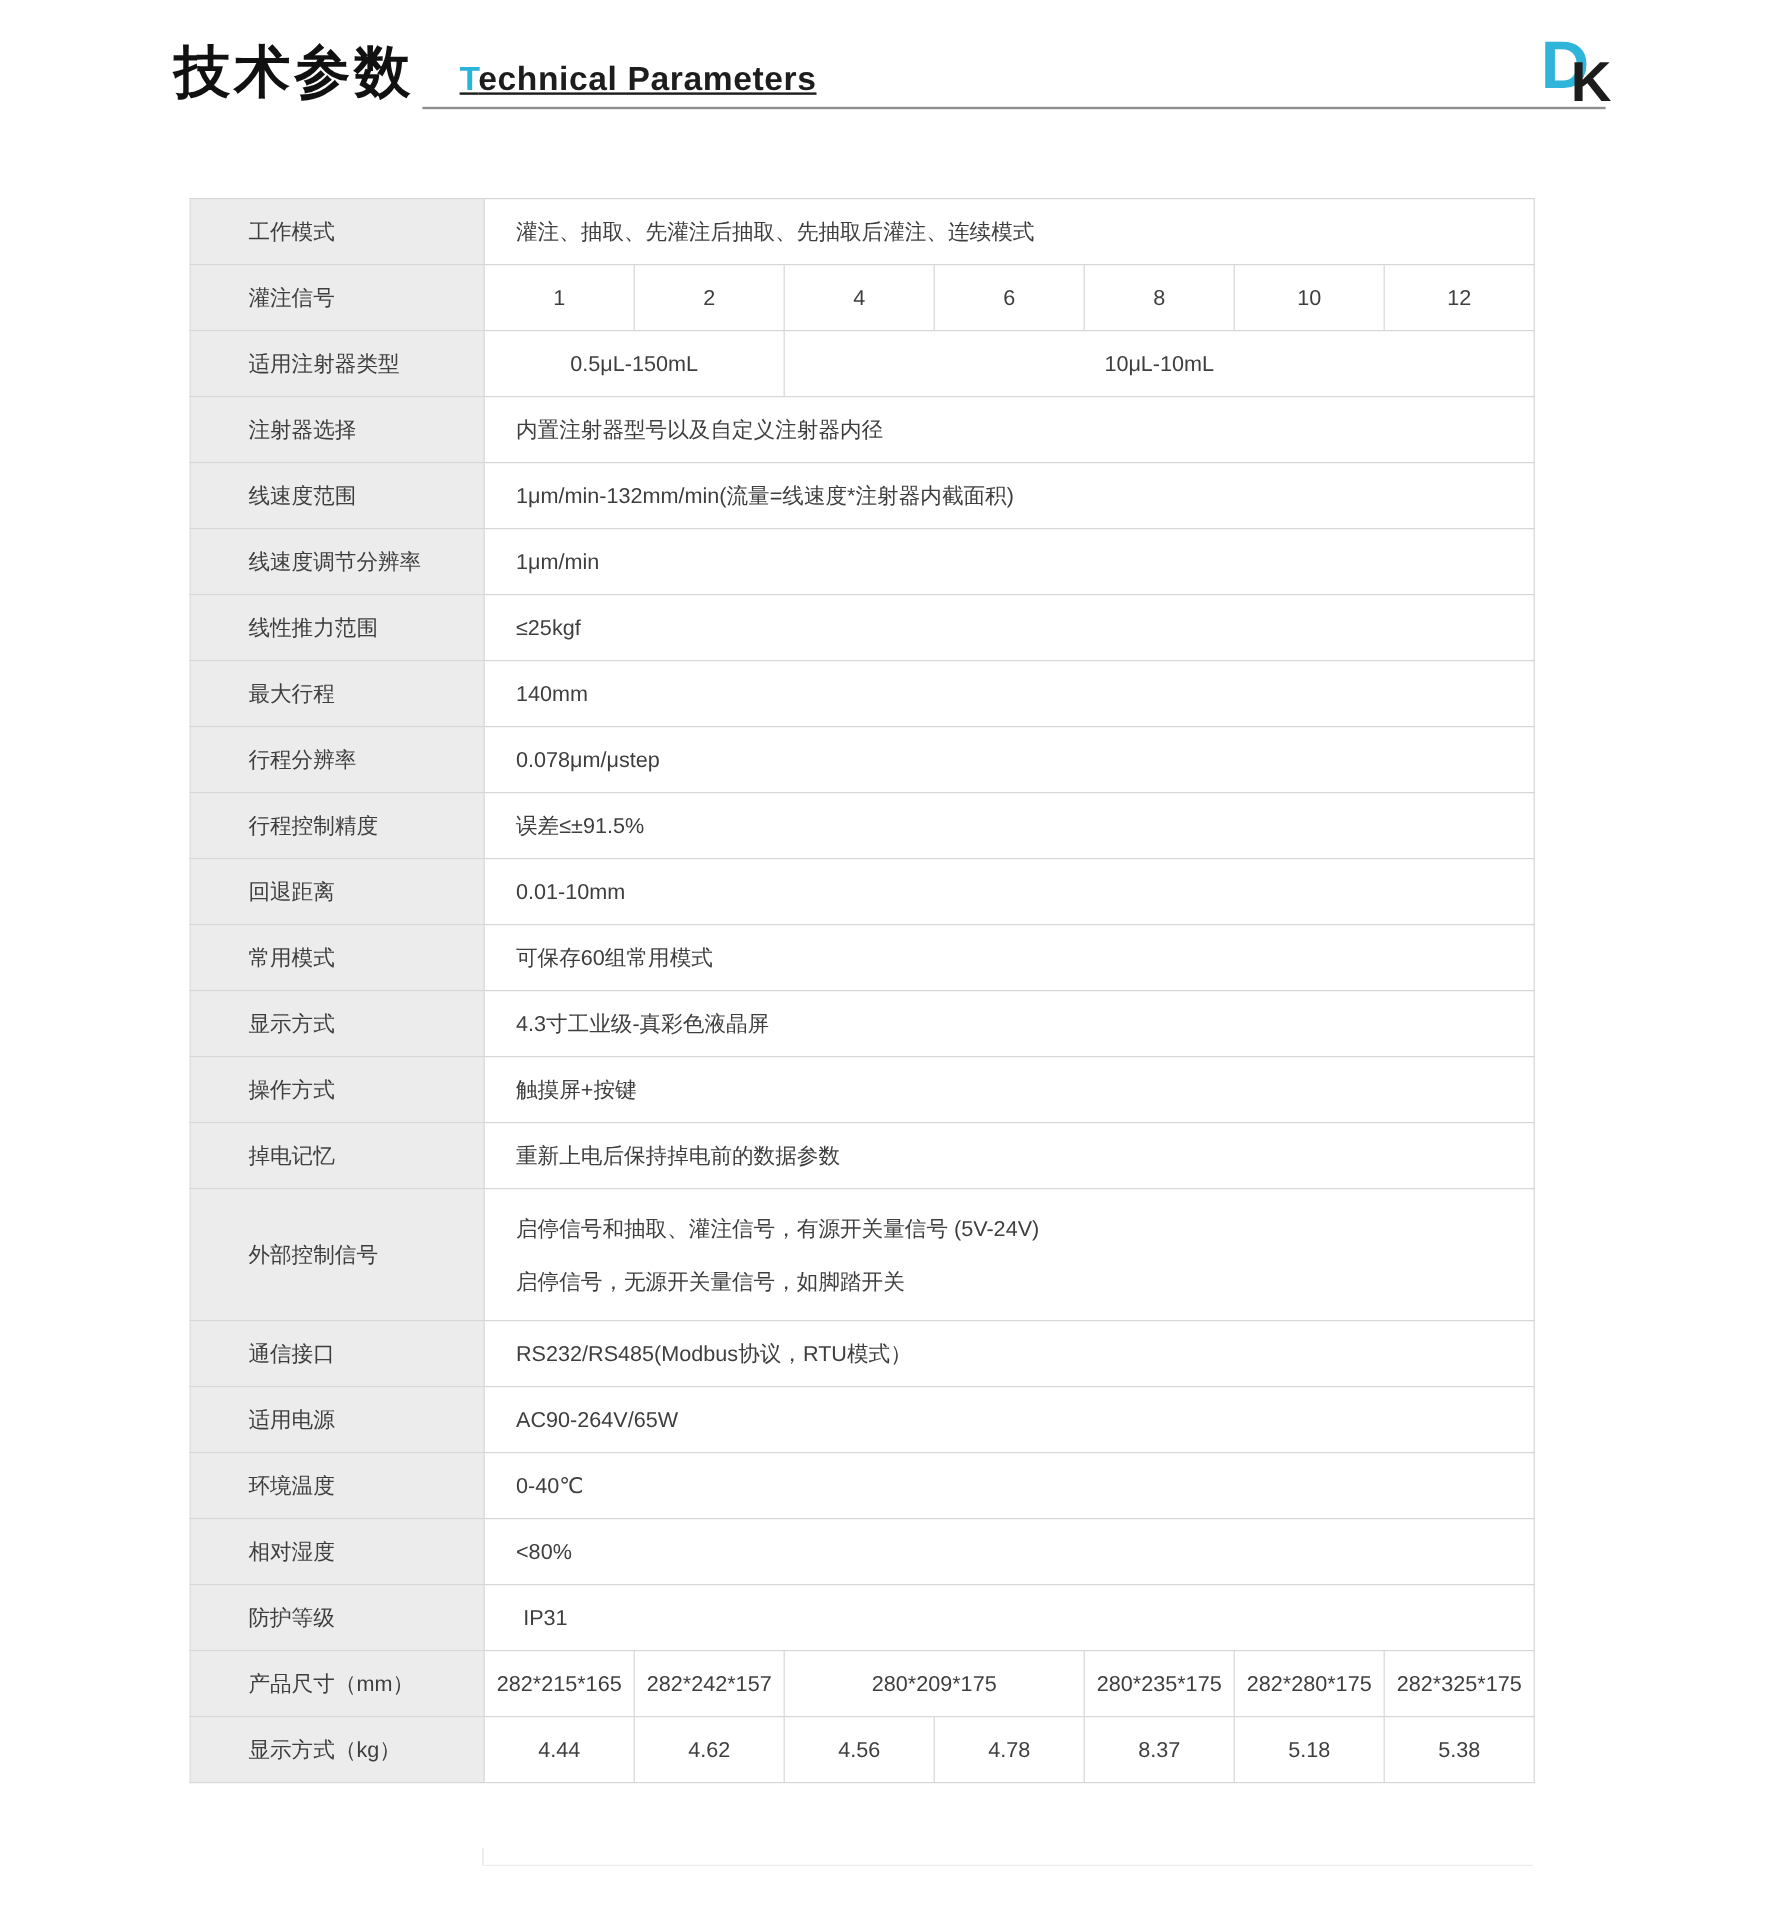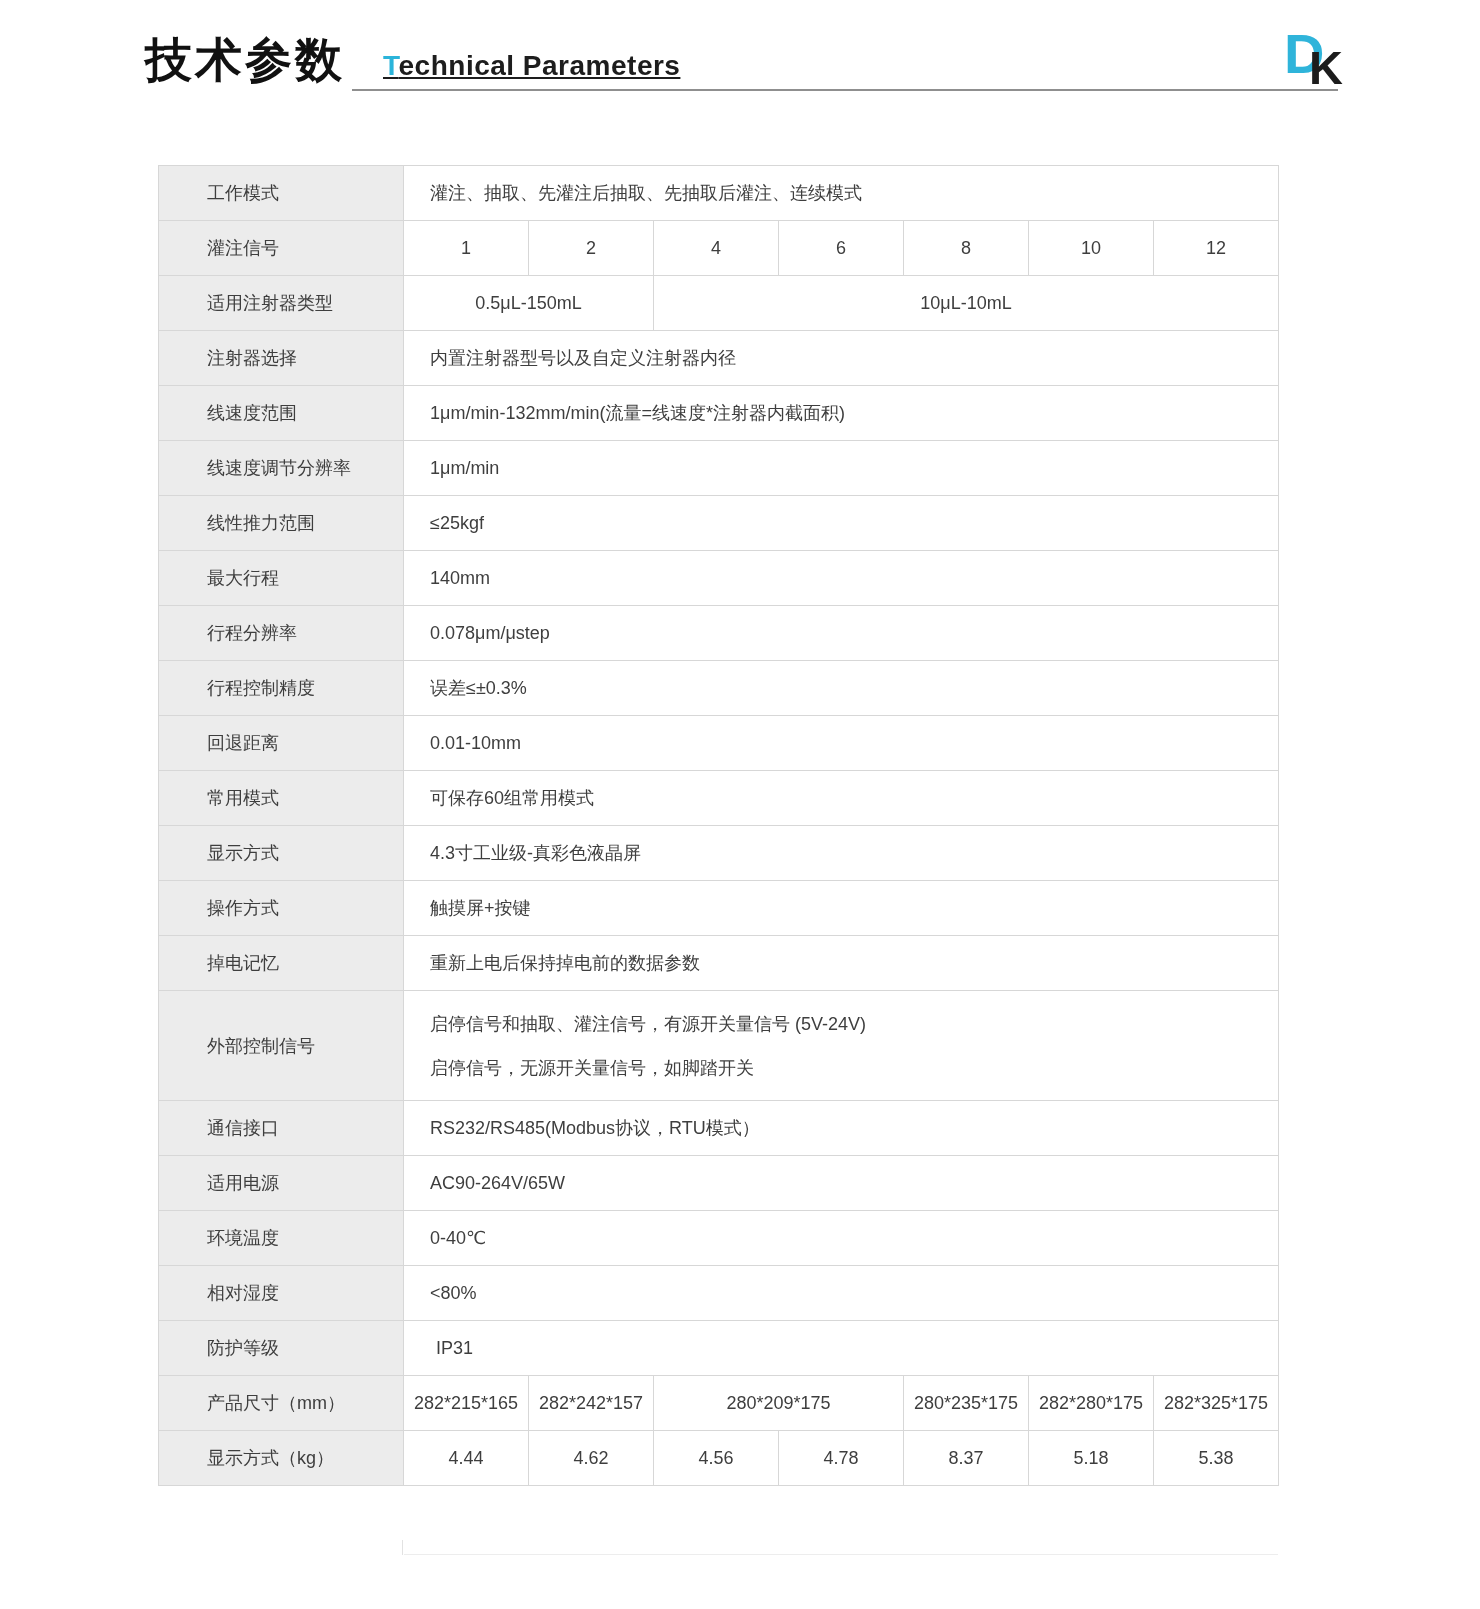--- a/index.html
+++ b/index.html
@@ -143,21 +143,21 @@
       <tr>
         <td class="lbl">最大行程</td>
         <td class="val-left" colspan="7">140mm</td>
       </tr>
       <tr>
         <td class="lbl">行程分辨率</td>
         <td class="val-left" colspan="7">0.078μm/μstep</td>
       </tr>
       <tr>
         <td class="lbl">行程控制精度</td>
-        <td class="val-left" colspan="7">误差≤±0.3%</td>
+        <td class="val-left" colspan="7">误差≤±91.5%</td>
       </tr>
       <tr>
         <td class="lbl">回退距离</td>
         <td class="val-left" colspan="7">0.01-10mm</td>
       </tr>
       <tr>
         <td class="lbl">常用模式</td>
         <td class="val-left" colspan="7">可保存60组常用模式</td>
       </tr>
       <tr>

